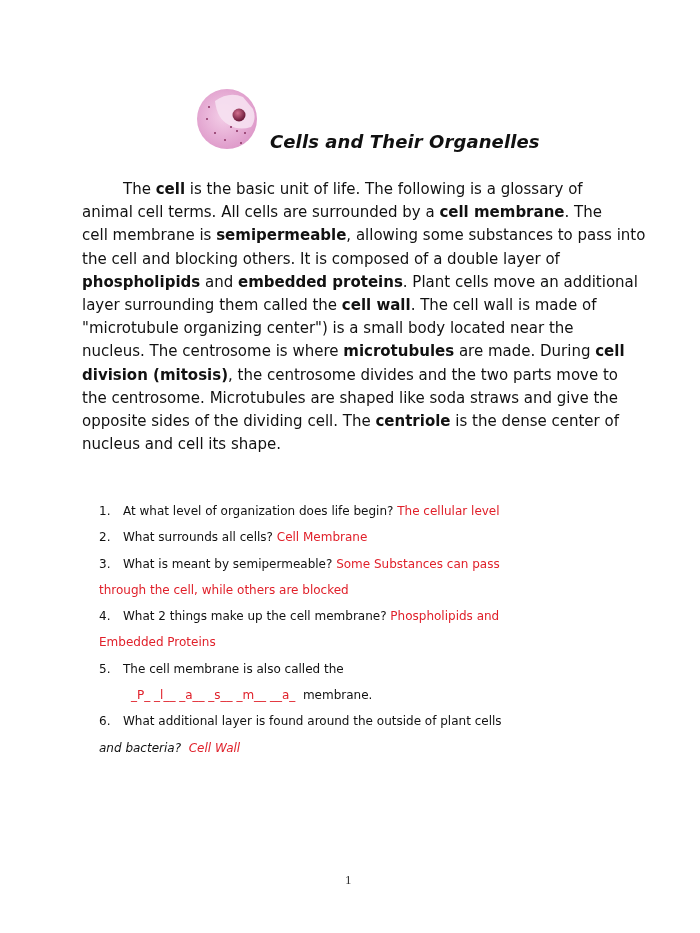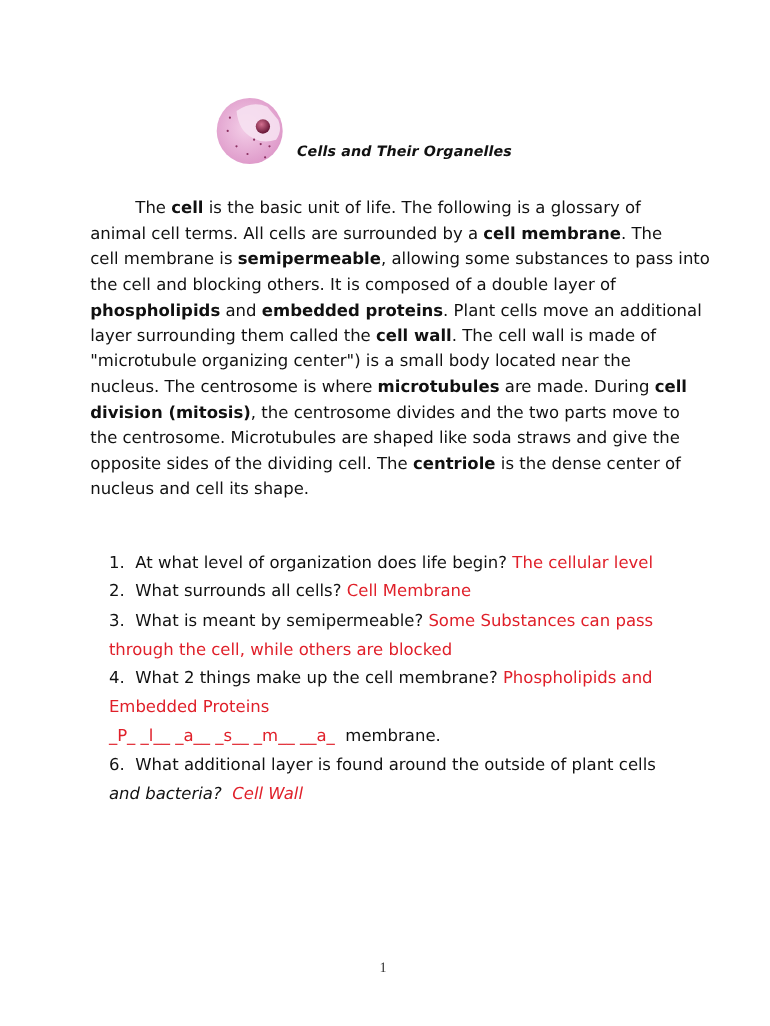--- a/index.html
+++ b/index.html
@@ -1,29 +1,29 @@
 <!DOCTYPE html>
 <html><head>
 <meta charset="utf-8">
 <style>
   html, body { margin:0; padding:0; background:#ffffff; }
   body { width:700px; height:933px; position:relative; overflow:hidden;
          font-family:"DejaVu Sans", sans-serif; color:#111; }
   .page { position:absolute; left:0; top:0; width:700px; height:933px; background:#fff; }
   .cell-img { position:absolute; left:195px; top:85px; width:68px; height:66px; }
-  .title { position:absolute; left:270px; top:131px; font-size:13px; font-style:italic; font-weight:bold;
+  .title { position:absolute; left:270px; top:131px; font-size:18px; font-style:italic; font-weight:bold;
            letter-spacing:0.1px; color:#111; white-space:nowrap; }
   .para { position:absolute; left:82px; top:178px; width:540px; font-size:15px; line-height:23.2px; }
   .para .line { white-space:nowrap; display:block; }
   .para b { font-weight:bold; }
-  .qs { position:absolute; left:99px; top:498px; width:520px; font-size:15px; line-height:26.3px; }
+  .qs { position:absolute; left:99px; top:498px; width:520px; font-size:12px; line-height:26.3px; }
   .q { display:block; white-space:nowrap; }
   .q .num { display:inline-block; width:24px; }
   .ans { color:#e0202a; }
-  .blank { color:#e0202a; }
+  .blank { color:#e0202a;margin-left:32px; }
   .pagenum { position:absolute; left:345px; top:872px; font-family:"Liberation Serif", serif; font-size:13px; color:#333; }
 </style>
 </head>
 <body>
 
 <div class="page">
   <svg class="cell-img" viewBox="0 0 68 66">
     <defs>
       <radialGradient id="g1" cx="45%" cy="45%" r="60%">
         <stop offset="0%" stop-color="#f4cfe8"></stop>
@@ -66,19 +66,20 @@
       <span class="line"><span>nucleus and cell its shape.</span></span>
     </div>
 
   <div class="qs" id="qs">
       <span class="q"><span class="num">1.</span><span>At what level of organization does life begin? </span><span class="ans">The cellular level</span></span>
       <span class="q"><span class="num">2.</span><span>What surrounds all cells? </span><span class="ans">Cell Membrane</span></span>
       <span class="q"><span class="num">3.</span><span>What is meant by semipermeable? </span><span class="ans">Some Substances can pass</span></span>
       <span class="q cont"><span class="ans">through the cell, while others are blocked</span></span>
       <span class="q"><span class="num">4.</span><span>What 2 things make up the cell membrane? </span><span class="ans">Phospholipids and</span></span>
       <span class="q cont"><span class="ans">Embedded Proteins</span></span>
+      <span class="q"><span class="num">5.</span><span>The cell membrane is also called the</span></span>
       <span class="q cont" style="white-space: pre;"><span class="blank">_P_ _l__ _a__ _s__ _m__ __a_</span><span>  membrane.</span></span>
       <span class="q"><span class="num">6.</span><span>What additional layer is found around the outside of plant cells</span></span>
       <span class="q cont" style="white-space: pre; font-style: italic;"><span>and bacteria?  </span><span class="ans">Cell Wall</span></span>
     </div>
 
   <div class="pagenum">1</div>
 </div>
 
 </body></html>

